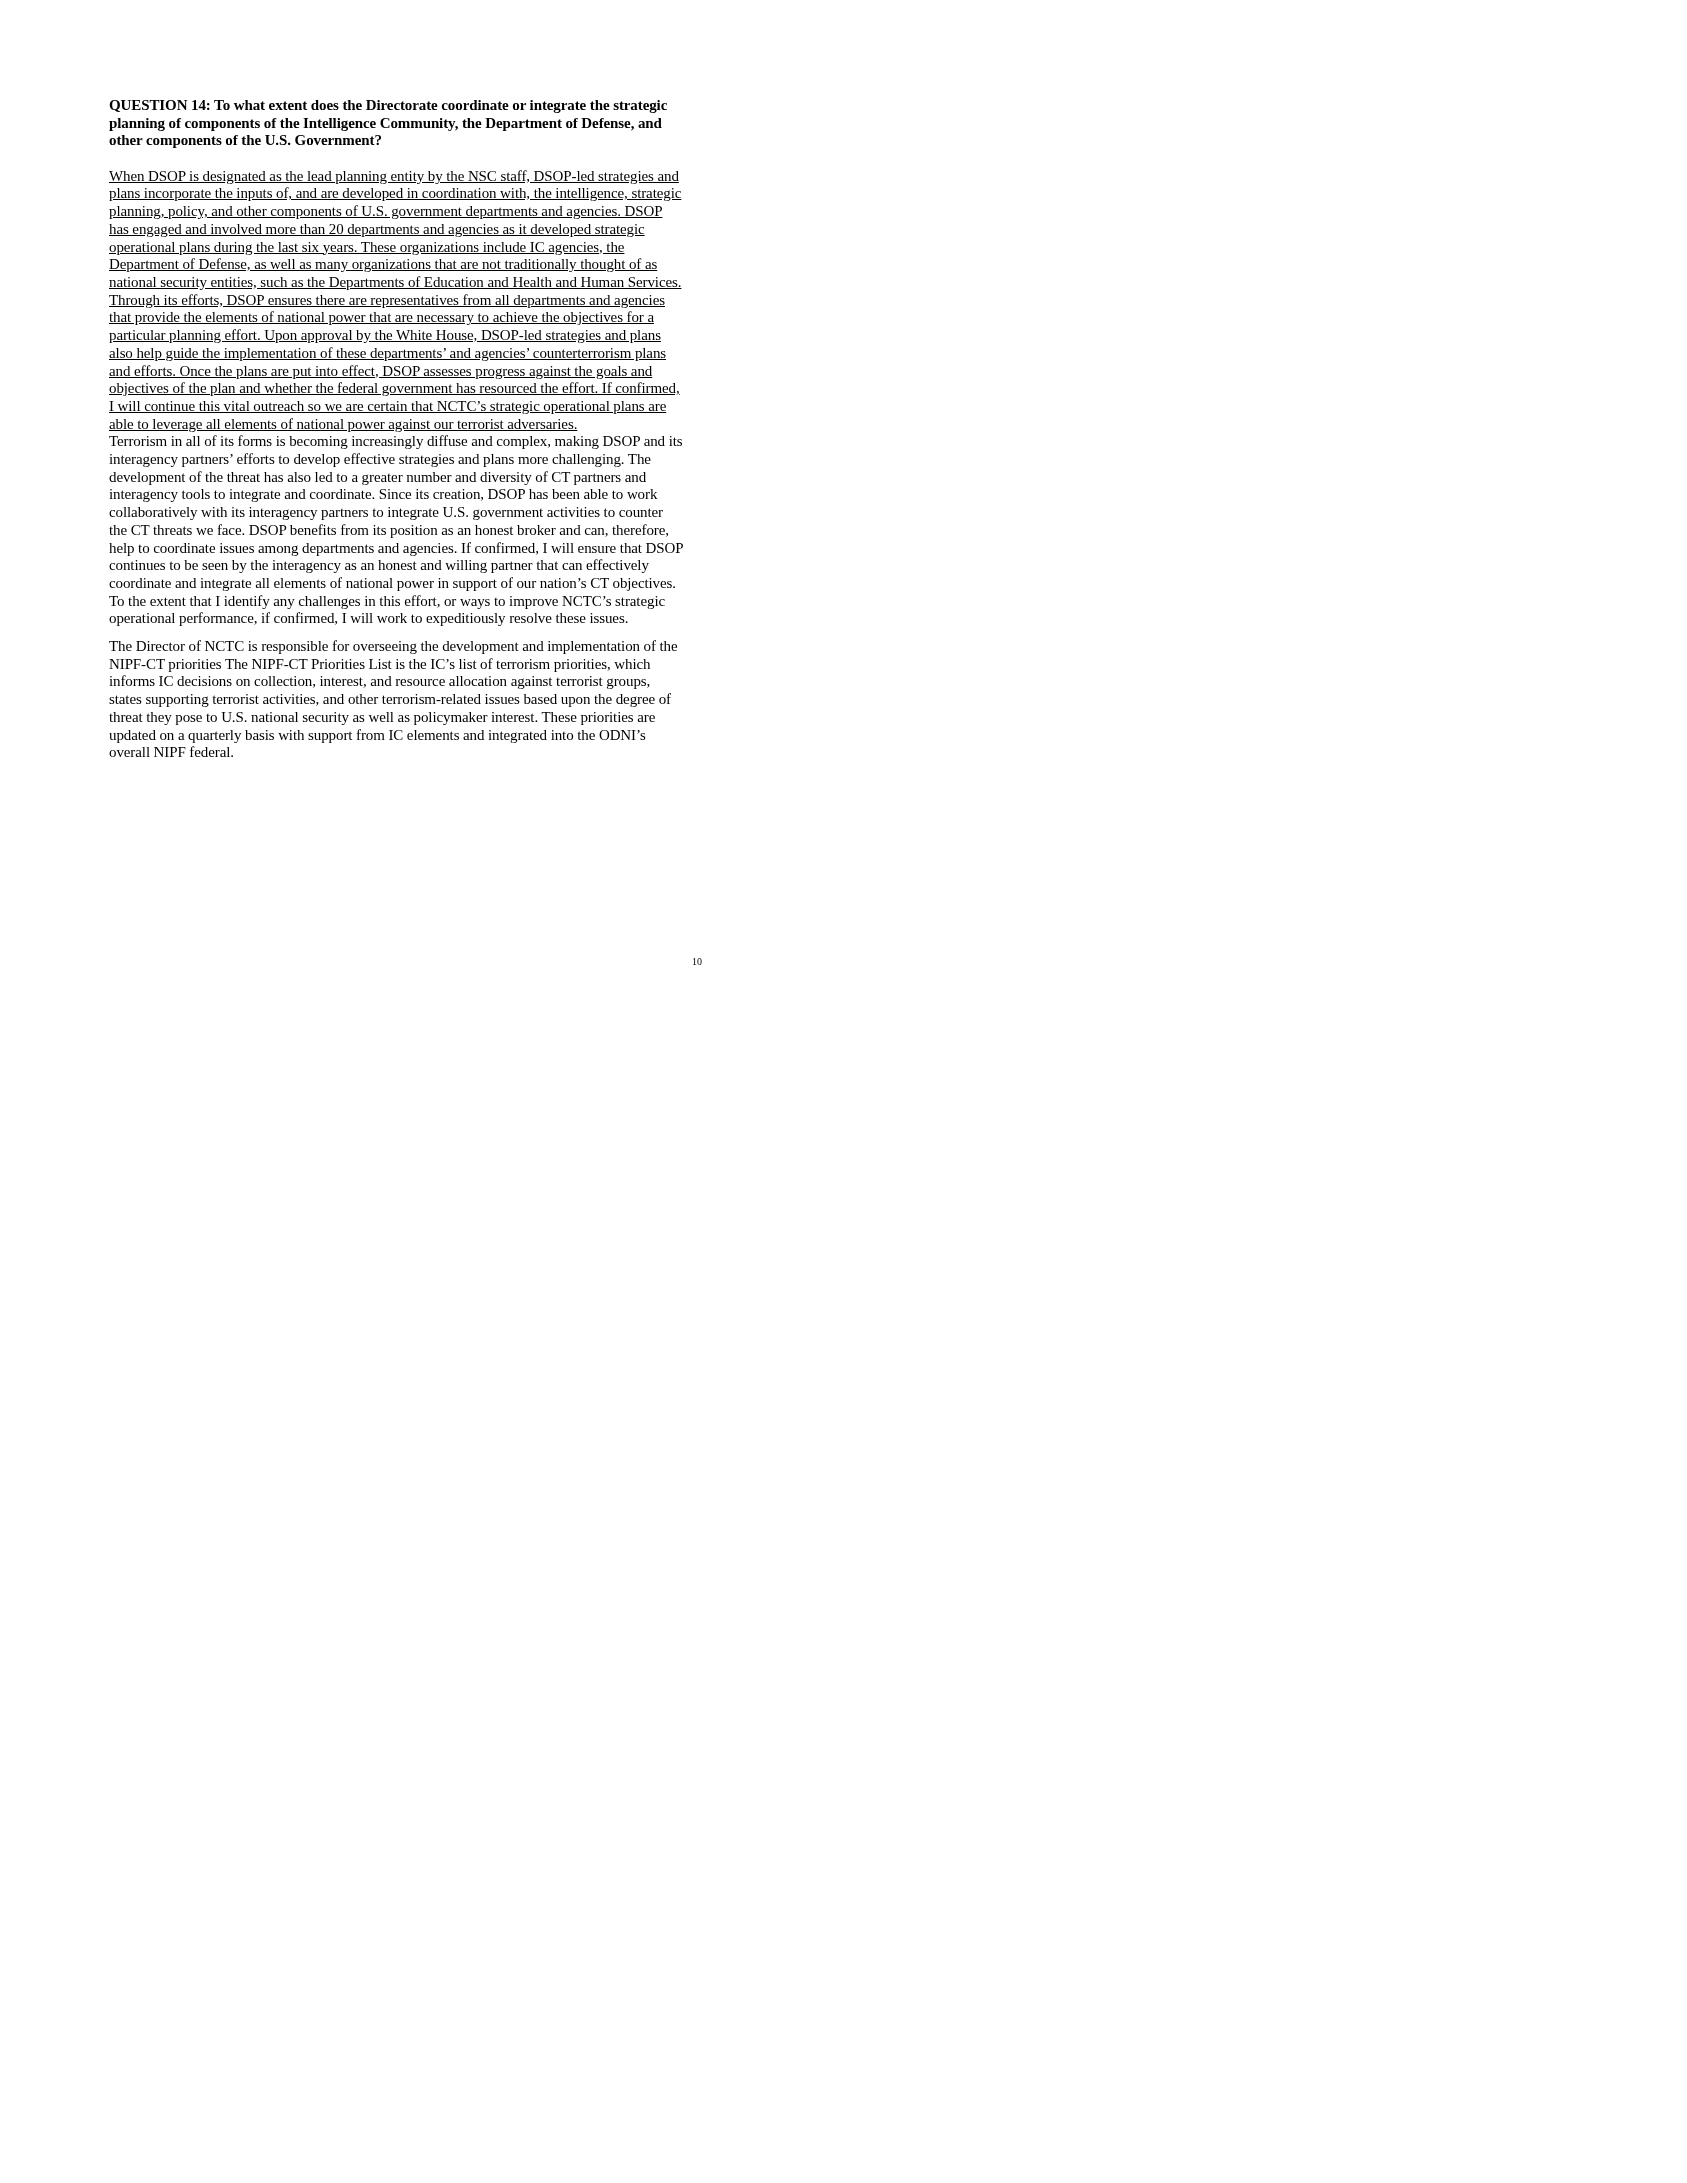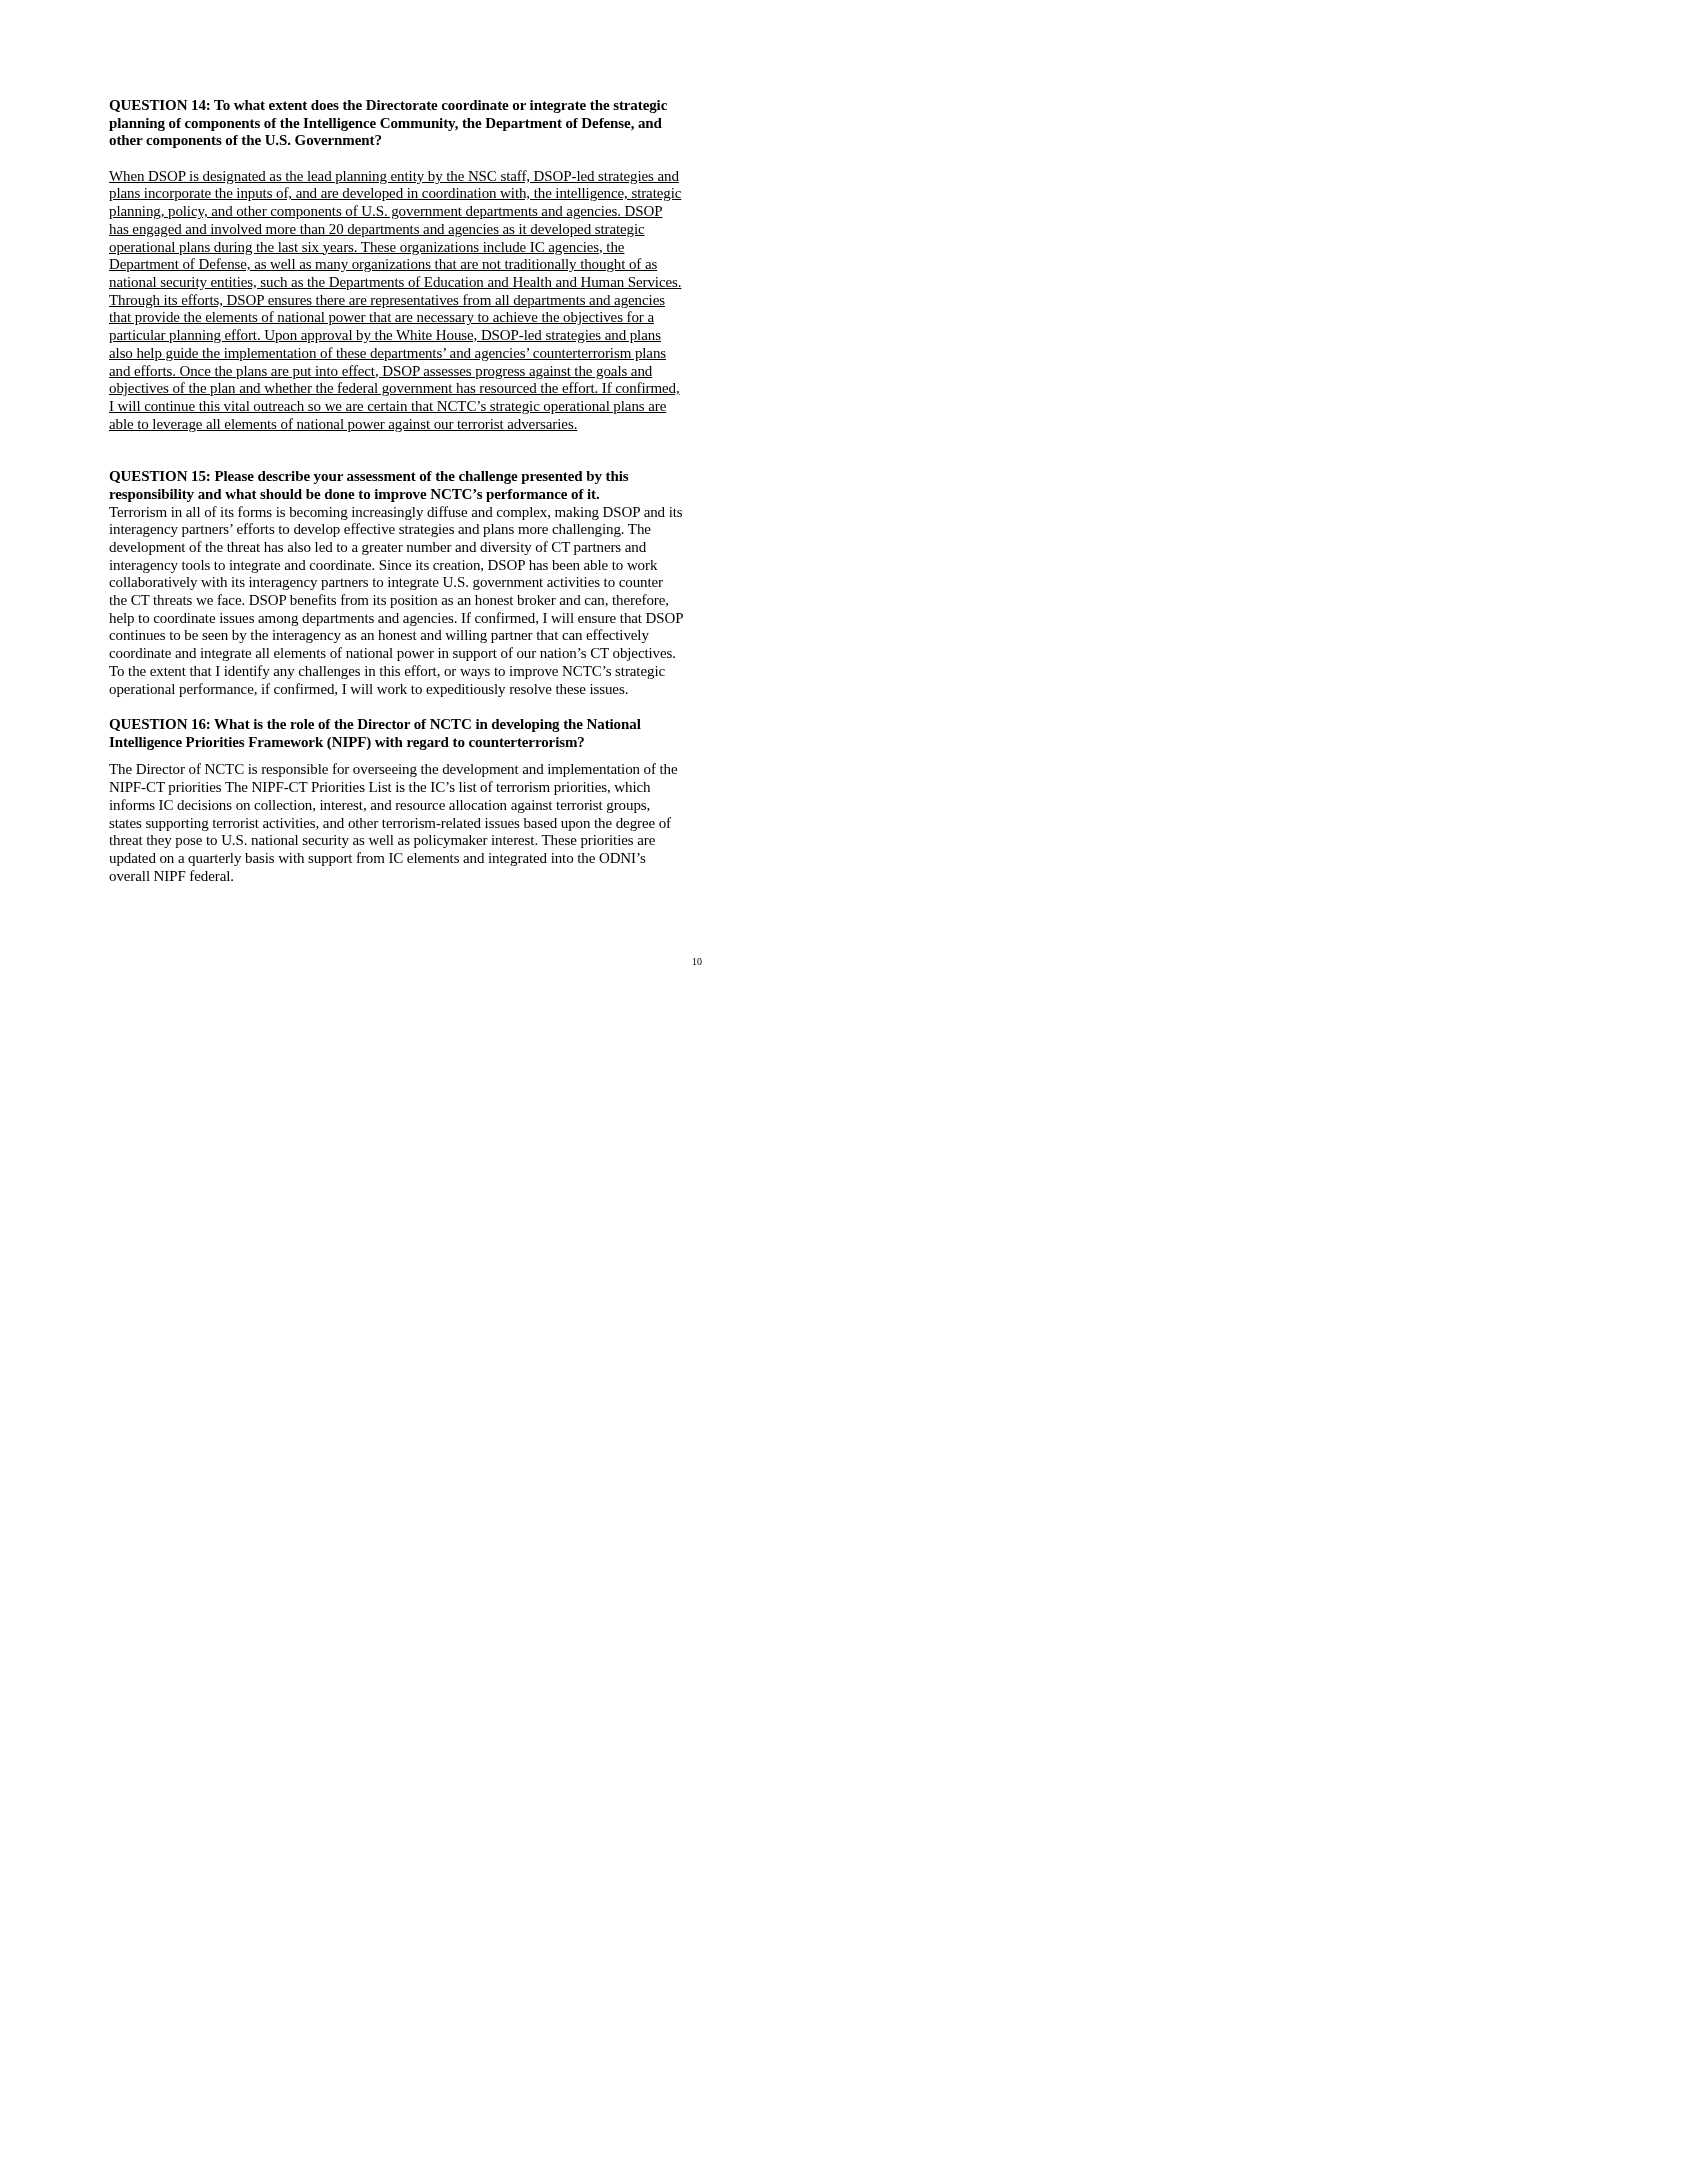--- a/index.html
+++ b/index.html
@@ -73,42 +73,34 @@
     <span class="line">Through its efforts, DSOP ensures there are representatives from all departments and agencies</span>
     <span class="line">that provide the elements of national power that are necessary to achieve the objectives for a</span>
     <span class="line">particular planning effort. Upon approval by the White House, DSOP-led strategies and plans</span>
     <span class="line">also help guide the implementation of these departments’ and agencies’ counterterrorism plans</span>
     <span class="line">and efforts. Once the plans are put into effect, DSOP assesses progress against the goals and</span>
     <span class="line">objectives of the plan and whether the federal government has resourced the effort. If confirmed,</span>
     <span class="line">I will continue this vital outreach so we are certain that NCTC’s strategic operational plans are</span>
     <span class="line">able to leverage all elements of national power against our terrorist adversaries.</span>
   </div>
 
-  <div class="question" id="q15-heading">
-    <span class="line">QUESTION 15: Please describe your assessment of the challenge presented by this</span>
-    <span class="line">responsibility and what should be done to improve NCTC’s performance of it.</span>
-  </div>
   <div class="answer" id="q15-answer">
     <span class="line">Terrorism in all of its forms is becoming increasingly diffuse and complex, making DSOP and its</span>
     <span class="line">interagency partners’ efforts to develop effective strategies and plans more challenging. The</span>
     <span class="line">development of the threat has also led to a greater number and diversity of CT partners and</span>
     <span class="line">interagency tools to integrate and coordinate. Since its creation, DSOP has been able to work</span>
     <span class="line">collaboratively with its interagency partners to integrate U.S. government activities to counter</span>
     <span class="line">the CT threats we face. DSOP benefits from its position as an honest broker and can, therefore,</span>
     <span class="line">help to coordinate issues among departments and agencies. If confirmed, I will ensure that DSOP</span>
     <span class="line">continues to be seen by the interagency as an honest and willing partner that can effectively</span>
     <span class="line">coordinate and integrate all elements of national power in support of our nation’s CT objectives.</span>
     <span class="line">To the extent that I identify any challenges in this effort, or ways to improve NCTC’s strategic</span>
     <span class="line">operational performance, if confirmed, I will work to expeditiously resolve these issues.</span>
   </div>
 
-  <div class="question" id="q16-heading">
-    <span class="line">QUESTION 16: What is the role of the Director of NCTC in developing the National</span>
-    <span class="line">Intelligence Priorities Framework (NIPF) with regard to counterterrorism?</span>
-  </div>
   <div class="answer" id="q16-answer">
     <span class="line">The Director of NCTC is responsible for overseeing the development and implementation of the</span>
     <span class="line">NIPF-CT priorities The NIPF-CT Priorities List is the IC’s list of terrorism priorities, which</span>
     <span class="line">informs IC decisions on collection, interest, and resource allocation against terrorist groups,</span>
     <span class="line">states supporting terrorist activities, and other terrorism-related issues based upon the degree of</span>
     <span class="line">threat they pose to U.S. national security as well as policymaker interest. These priorities are</span>
     <span class="line">updated on a quarterly basis with support from IC elements and integrated into the ODNI’s</span>
     <span class="line">overall NIPF federal.</span>
   </div>
 

